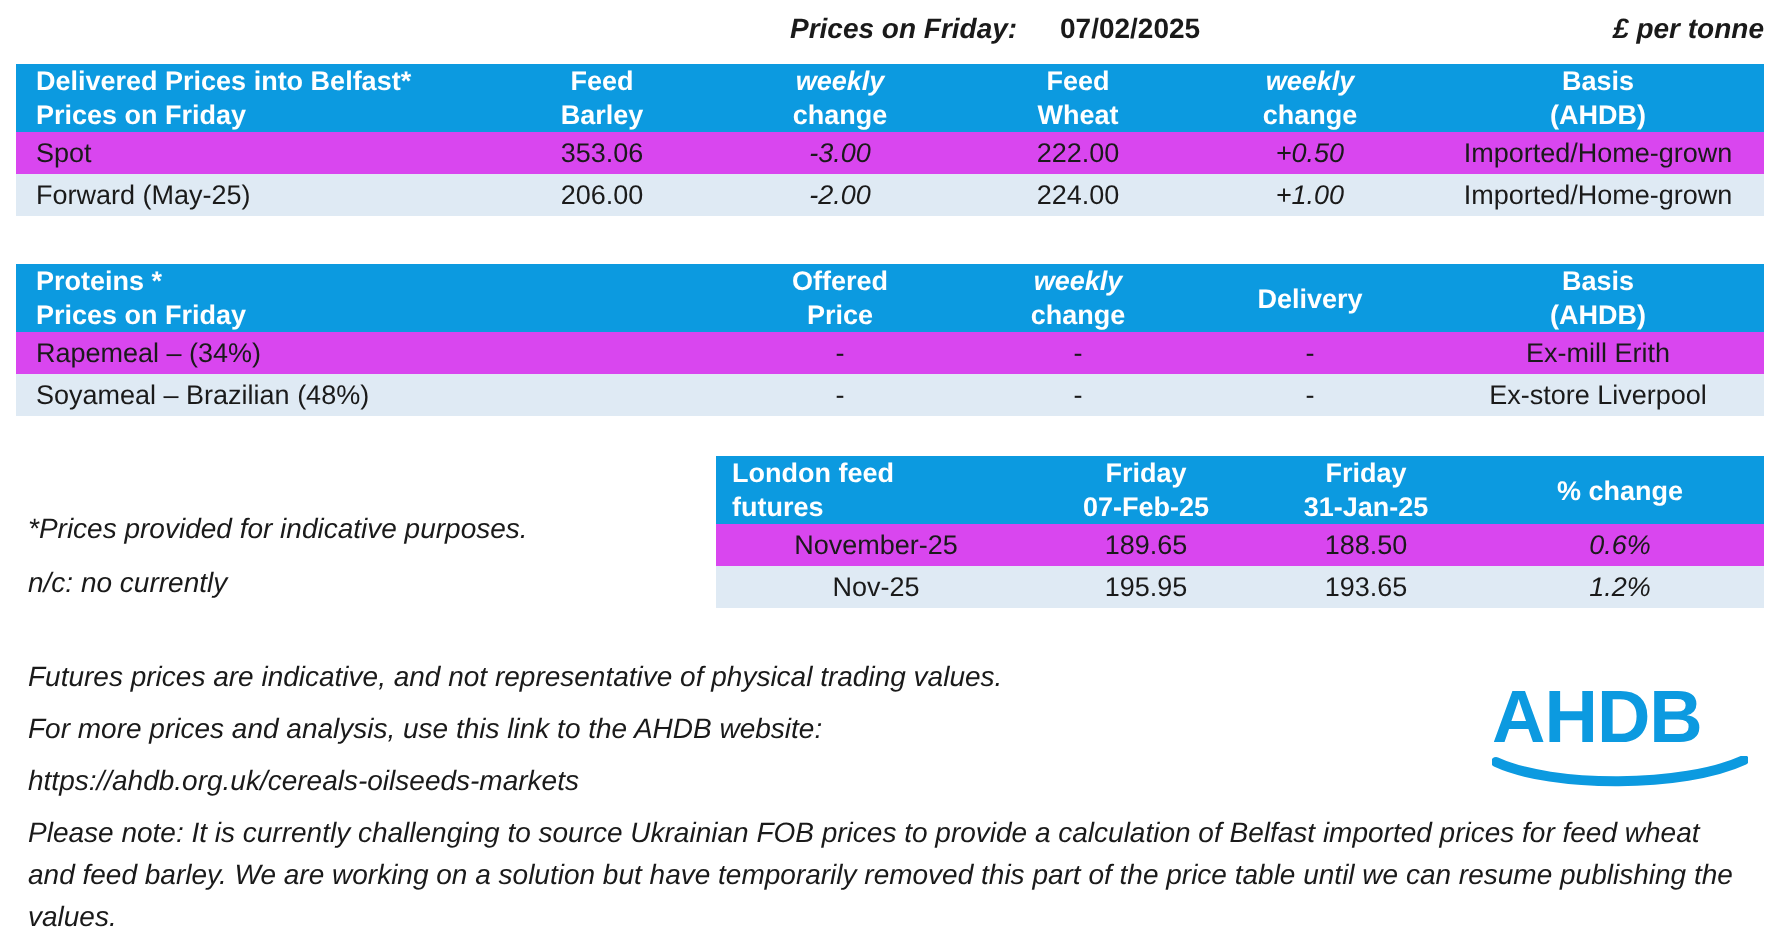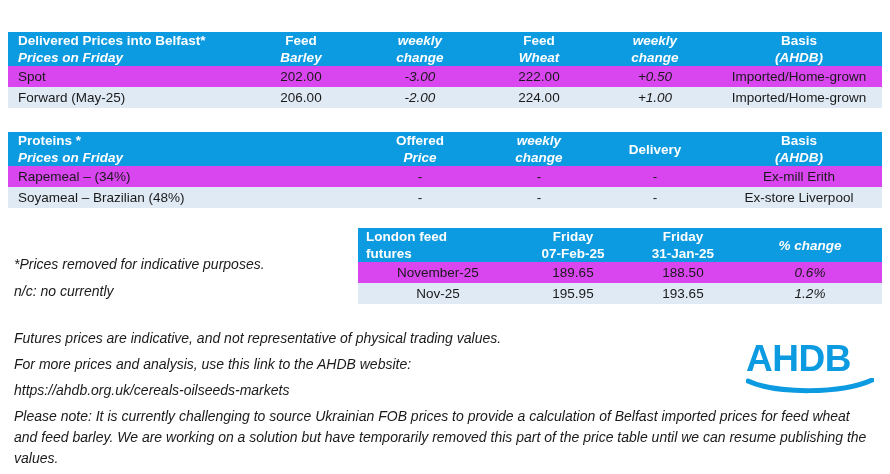--- a/index.html
+++ b/index.html
@@ -69,21 +69,21 @@
     vertical-align: middle;
   }
 
   .hdr {
     background: #0c9ae0;
     color: #ffffff;
     font-weight: bold;
     font-size: 13.5px;
   }
   .hdr .line1 { display: block; line-height: 17px; }
-  .hdr .line2 { display: block; line-height: 17px; font-style: italic; font-weight: bold; }
+  .hdr .line2 { display: block; line-height: 17px; font-weight: bold; }
   .hdr.center { text-align: center; }
   .hdr.left { text-align: left; padding-left: 10px; }
 
   .rowA { background: #d946ef; }
   .rowB { background: #dfeaf4; }
   .cell {
     height: 21px;
     font-size: 13.5px;
     color: #1a1a1a;
   }
@@ -157,20 +157,26 @@
     letter-spacing: -0.5px;
     color: #0c9ae0;
     line-height: 38px;
   }
 </style>
 </head>
 <body>
 
 <div class="page">
 
+  <div class="top-line">
+
+    <span class="prices-on-friday" style="left:395px;">Prices on Friday:</span>
+    <span class="date">07/02/2025</span>
+    <span class="per-tonne">£ per tonne</span>
+  </div>
 
   <table class="grid" id="table-belfast">
     <colgroup>
       <col style="width:238px">
       <col style="width:110px">
       <col style="width:128px">
       <col style="width:110px">
       <col style="width:122px">
       <col style="width:166px">
     </colgroup>
@@ -198,21 +204,21 @@
         </th>
         <th class="hdr center">
           <span class="line1">Basis</span>
           <span class="line2">(AHDB)</span>
         </th>
       </tr>
     </thead>
     <tbody>
       <tr class="rowA">
         <td class="cell left">Spot</td>
-        <td class="cell center">202.00</td>
+        <td class="cell center">353.06</td>
         <td class="cell center ital">-3.00</td>
         <td class="cell center">222.00</td>
         <td class="cell center ital">+0.50</td>
         <td class="cell center">Imported/Home-grown</td>
       </tr>
       <tr class="rowB">
         <td class="cell left">Forward (May-25)</td>
         <td class="cell center">206.00</td>
         <td class="cell center ital">-2.00</td>
         <td class="cell center">224.00</td>
@@ -265,21 +271,21 @@
       <tr class="rowB">
         <td class="cell left">Soyameal – Brazilian (48%)</td>
         <td class="cell center">-</td>
         <td class="cell center">-</td>
         <td class="cell center">-</td>
         <td class="cell center">Ex-store Liverpool</td>
       </tr>
     </tbody>
   </table>
 
-  <div class="note-left" id="note-indicative">*Prices removed for indicative purposes.</div>
+  <div class="note-left" id="note-indicative">*Prices provided for indicative purposes.</div>
   <div class="note-left" id="note-nc">n/c: no currently</div>
 
   <table class="grid" id="table-futures">
     <colgroup>
       <col style="width:160px">
       <col style="width:110px">
       <col style="width:110px">
       <col style="width:144px">
     </colgroup>
     <thead>

